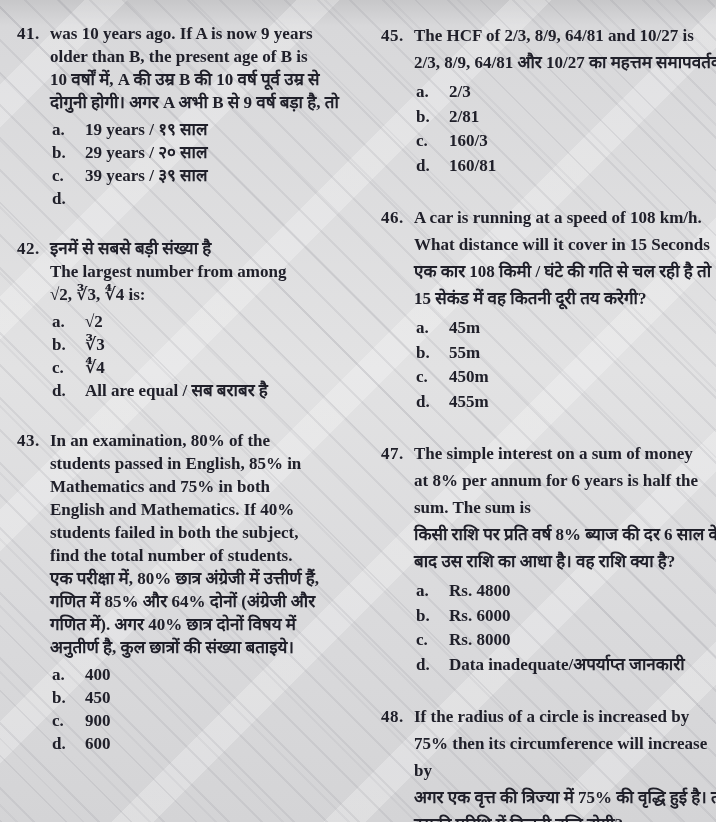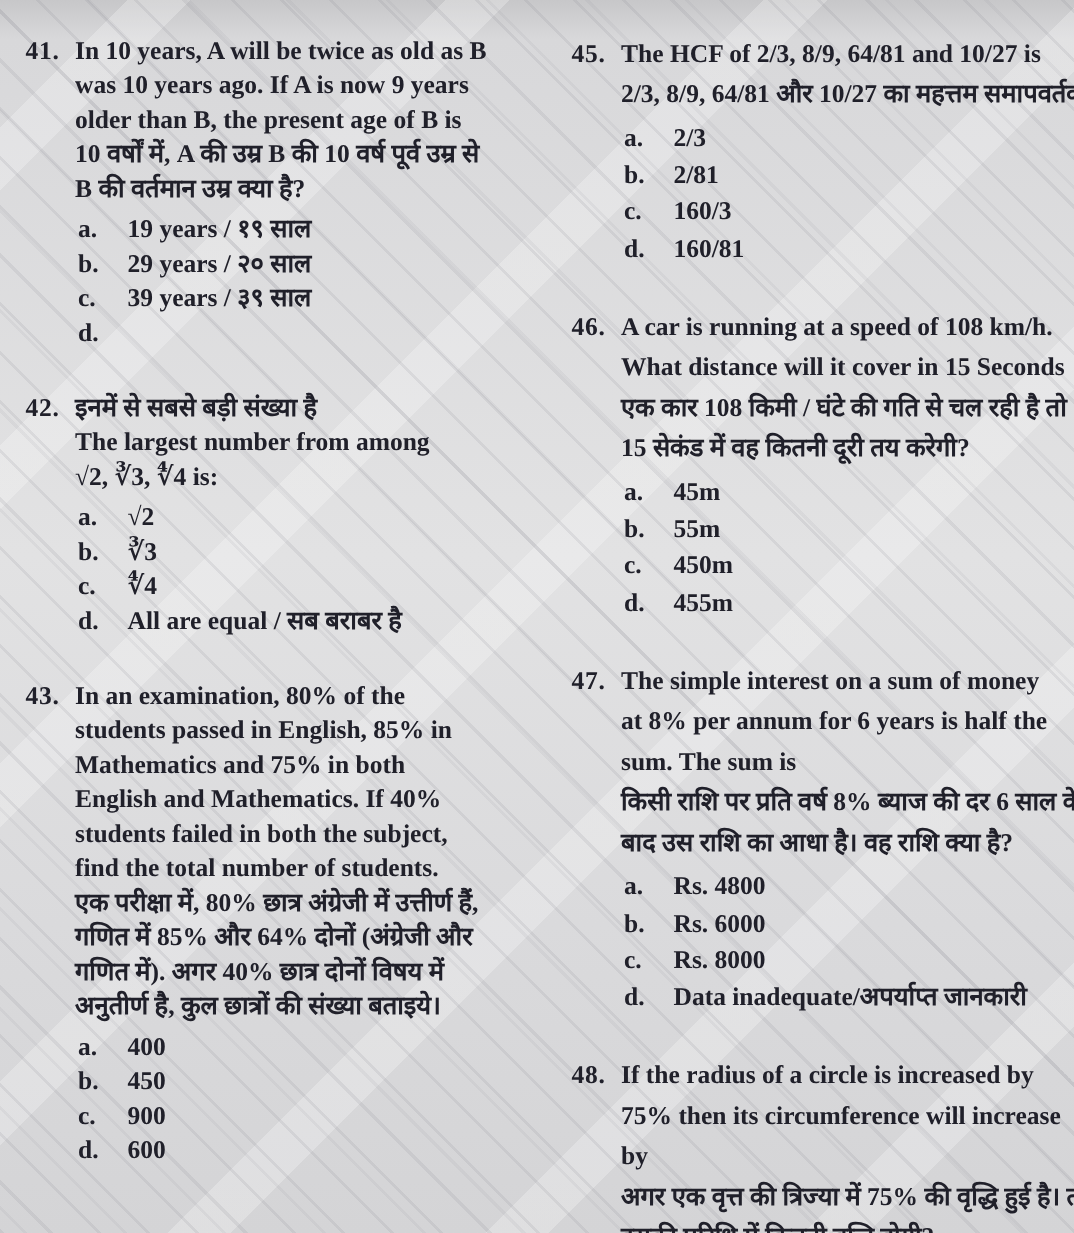--- a/index.html
+++ b/index.html
@@ -70,25 +70,24 @@
 </style>
 </head>
 <body>
 
 <div class="paper"></div>
 <div class="wm"></div>
 <div class="col col-left">
     <div class="question">
       <div class="qnum">41.</div>
       <div class="qbody">
-        <div class="qline">In 10 years, A will be twice as old as B</div>
         <div class="qline">was 10 years ago. If A is now 9 years</div>
         <div class="qline">older than B, the present age of B is</div>
         <div class="qline">10 वर्षों में, A की उम्र B की 10 वर्ष पूर्व उम्र से</div>
-        <div class="qline">B की वर्तमान उम्र क्या है?</div>
+        <div class="qline">दोगुनी होगी। अगर A अभी B से 9 वर्ष बड़ा है, तो</div>
         <div class="options">
           <div class="option">
             <span class="letter">a.</span>
             <span class="otext">19 years / १९ साल</span>
           </div>
           <div class="option">
             <span class="letter">b.</span>
             <span class="otext">29 years / २० साल</span>
           </div>
           <div class="option">

